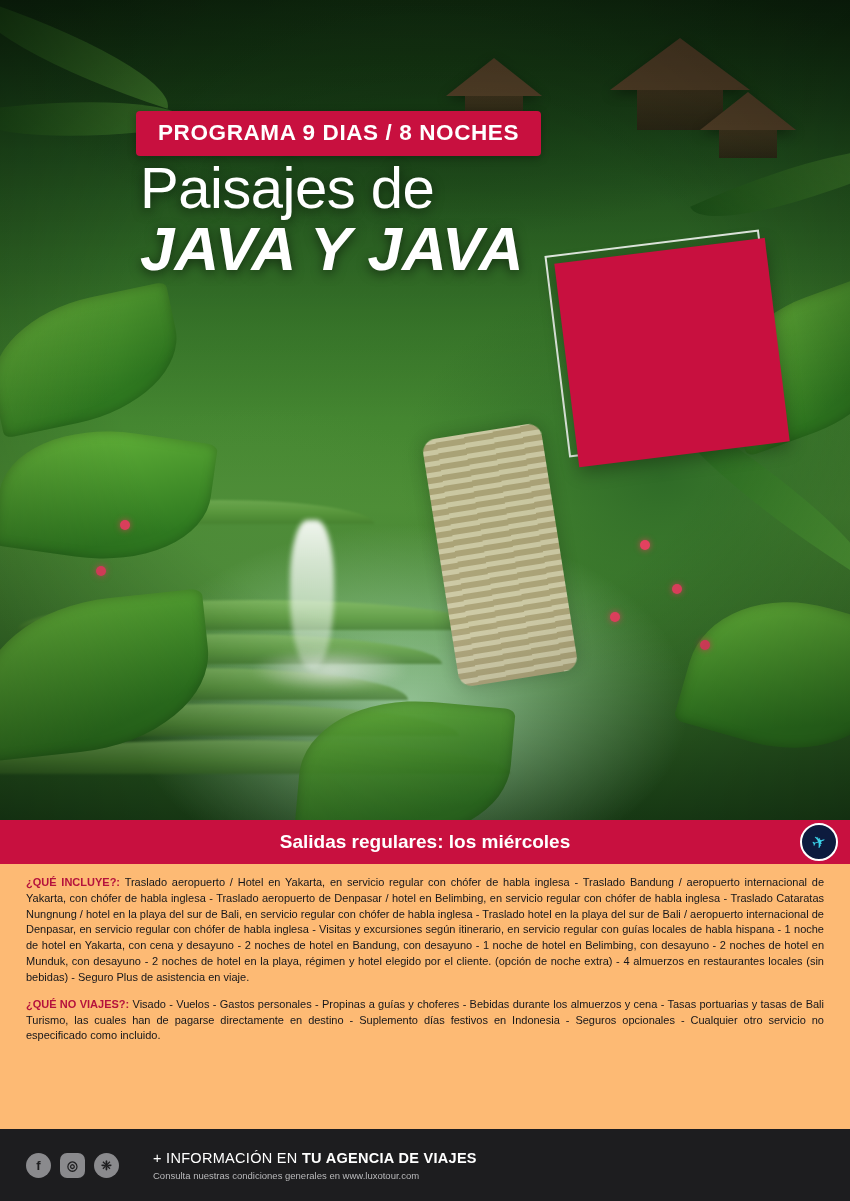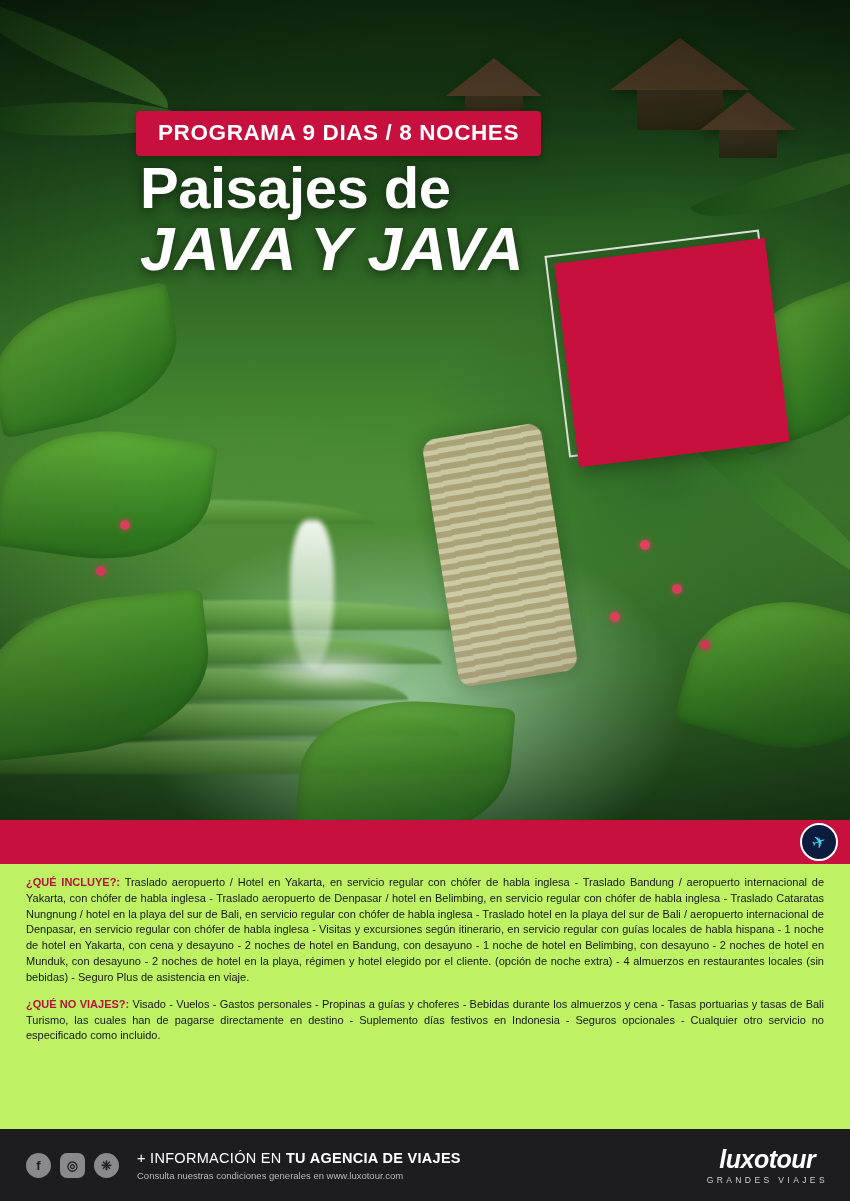--- a/index.html
+++ b/index.html
@@ -7,21 +7,21 @@
     width: 850px;
     height: 1201px;
     font-family: "Liberation Sans", sans-serif;
     background: #ffffff;
     overflow: hidden;
   }
   .page {
     position: relative;
     width: 850px;
     height: 1201px;
-    background: #bef264;
+    background: #fdba74;
   }
 
   
   .hero {
     position: relative;
     width: 850px;
     height: 820px;
     overflow: hidden;
     background: #1d4a16;
   }
@@ -135,21 +135,21 @@
     box-shadow: 0 2px 8px rgba(0,0,0,.3);
   }
   .title-wrap {
     position: absolute;
     left: 140px; top: 158px;
     color: #ffffff;
     text-shadow: 0 3px 12px rgba(0,0,0,.55);
   }
   .title-1 {
     font-size: 58px;
-    font-weight: bold;
+    font-weight: normal;
     line-height: 1.05;
     letter-spacing: -.5px;
   }
   .title-2 {
     font-size: 62px;
     font-weight: bold;
     font-style: italic;
     line-height: 1.02;
     letter-spacing: 0px;
     margin-top: -2px;
@@ -245,21 +245,21 @@
   .socials { display: flex; gap: 9px; padding-left: 26px; }
   .social {
     width: 25px; height: 25px;
     border-radius: 50%;
     background: #8a8a8d;
     color: #1d1d1f;
     display: flex; align-items: center; justify-content: center;
     font-size: 13px; font-weight: bold;
   }
   .social.ig { border-radius: 7px; }
-  .foot-info { padding-left: 18px; color: #ffffff; }
+  .foot-info { padding-left: 34px; color: #ffffff; }
   .foot-line1 { font-size: 14.5px; letter-spacing: .3px; }
   .foot-line1 b { font-weight: bold; }
   .foot-line2 { font-size: 9.5px; color: #b9b9bb; margin-top: 4px; }
   .brand {
     position: absolute;
     right: 22px; top: 50%;
     transform: translateY(-50%);
     text-align: center;
   }
   .brand-main {
@@ -345,20 +345,24 @@
       <div class="content">
         <div class="price-from">Precio desde</div>
         <div class="price-main">1.372€</div>
         <div class="price-sub1">por persona</div>
         <div class="price-sub2">en habitación doble</div>
       </div>
     </div>
   </div>
 
   <div class="departures">
+    <div class="dep-text">
+      <span>Salidas regulares:</span>
+      <span class="dep-light">los miércoles</span>
+    </div>
     <div class="dep-badge">
       <span class="plane">✈</span>
     </div>
   </div>
 
   <div class="content">
     <p class="para">
       <b>¿QUÉ INCLUYE?:</b><span> Traslado aeropuerto / Hotel en Yakarta, en servicio regular con chófer de habla inglesa - Traslado Bandung / aeropuerto internacional de Yakarta, con chófer de habla inglesa - Traslado aeropuerto de Denpasar / hotel en Belimbing, en servicio regular con chófer de habla inglesa - Traslado Cataratas Nungnung / hotel en la playa del sur de Bali, en servicio regular con chófer de habla inglesa - Traslado hotel en la playa del sur de Bali / aeropuerto internacional de Denpasar, en servicio regular con chófer de habla inglesa - Visitas y excursiones según itinerario, en servicio regular con guías locales de habla hispana - 1 noche de hotel en Yakarta, con cena y desayuno - 2 noches de hotel en Bandung, con desayuno - 1 noche de hotel en Belimbing, con desayuno - 2 noches de hotel en Munduk, con desayuno - 2 noches de hotel en la playa, régimen y hotel elegido por el cliente. (opción de noche extra) - 4 almuerzos en restaurantes locales (sin bebidas) - Seguro Plus de asistencia en viaje.</span>
     </p>
     <p class="para">
@@ -371,19 +375,15 @@
       <div class="social fb">f</div>
       <div class="social ig">◎</div>
       <div class="social tw">❈</div>
     </div>
     <div class="foot-info">
       <div class="foot-line1">
         <span>+ INFORMACIÓN EN </span><b>TU AGENCIA DE VIAJES</b>
       </div>
       <div class="foot-line2">Consulta nuestras condiciones generales en www.luxotour.com</div>
     </div>
-    <div class="brand">
-      <div class="brand-main">luxotour</div>
-      <div class="brand-sub">GRANDES VIAJES</div>
-    </div>
   </div>
 
 </div>
 
 </body></html>

